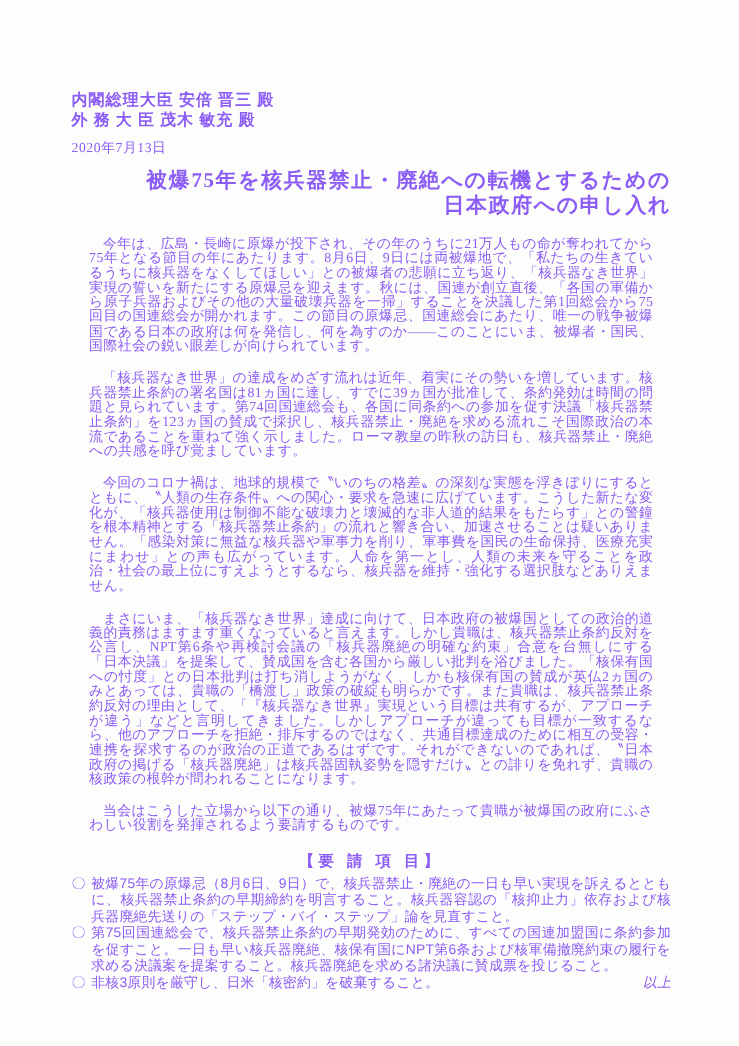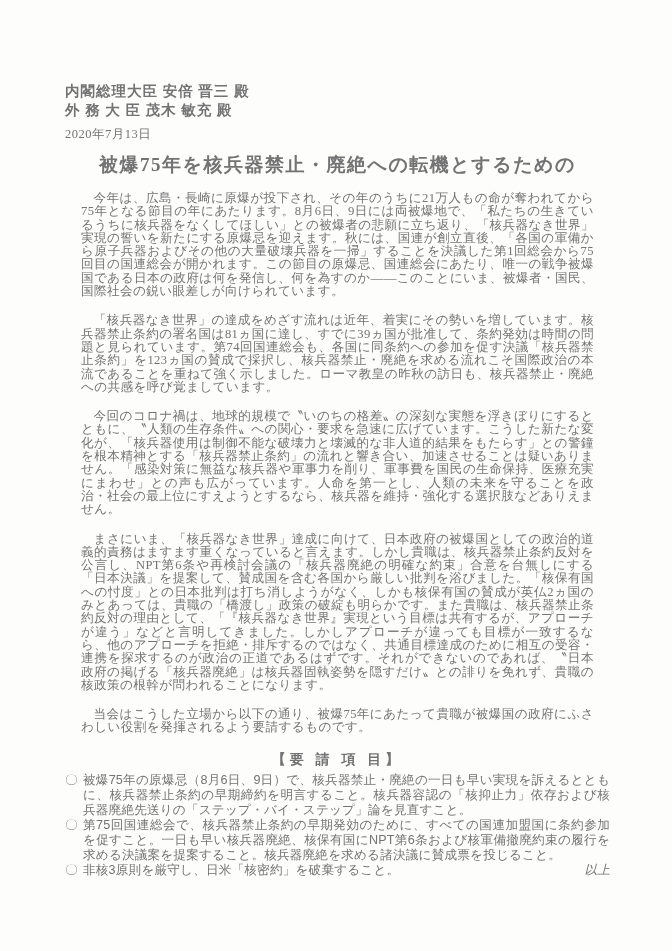--- a/index.html
+++ b/index.html
@@ -6,21 +6,21 @@
     margin: 0;
     padding: 0;
     background: #ffffff;
   }
   .page {
     position: relative;
     width: 672px;
     height: 951px;
     margin: 0 auto;
     background: #fdfdfc;
-    color: #737373;
+    color: #8b5cf6;
     font-family: "Liberation Serif", "DejaVu Serif", serif;
     overflow: hidden;
     box-sizing: border-box;
     padding: 82px 62px 40px 65px;
   }
   .recipients {
     line-height: 19px;
   }
   .recipient-line {
     font-size: 14.5px;
@@ -28,21 +28,21 @@
     font-weight: 600;
     white-space: pre;
   }
   .date-line {
     font-size: 12.5px;
     margin-top: 6px;
     letter-spacing: 0.5px;
   }
   .doc-title {
     margin: 10px 0 0 0;
-    text-align: center;
+    text-align: right;
     font-size: 19px;
     font-weight: bold;
     line-height: 23px;
     letter-spacing: 1.5px;
   }
   .body-text {
     margin-top: 16px;
   }
   .para {
     margin: 16px;
@@ -100,20 +100,21 @@
 
   <div class="recipients">
     <div class="recipient-line">内閣総理大臣 安倍 晋三 殿</div>
     <div class="recipient-line">外 務 大 臣 茂木 敏充 殿</div>
   </div>
 
   <div class="date-line">2020年7月13日</div>
 
   <h1 class="doc-title">
     <span>被爆75年を核兵器禁止・廃絶への転機とするための</span><br>
+    <span>日本政府への申し入れ</span>
   </h1>
 
   <div class="body-text">
     <p class="para">今年は、広島・長崎に原爆が投下され、その年のうちに21万人もの命が奪われてから75年となる節目の年にあたります。8月6日、9日には両被爆地で、「私たちの生きているうちに核兵器をなくしてほしい」との被爆者の悲願に立ち返り、「核兵器なき世界」実現の誓いを新たにする原爆忌を迎えます。秋には、国連が創立直後、「各国の軍備から原子兵器およびその他の大量破壊兵器を一掃」することを決議した第1回総会から75回目の国連総会が開かれます。この節目の原爆忌、国連総会にあたり、唯一の戦争被爆国である日本の政府は何を発信し、何を為すのか――このことにいま、被爆者・国民、国際社会の鋭い眼差しが向けられています。</p>
     <p class="para gap">「核兵器なき世界」の達成をめざす流れは近年、着実にその勢いを増しています。核兵器禁止条約の署名国は81ヵ国に達し、すでに39ヵ国が批准して、条約発効は時間の問題と見られています。第74回国連総会も、各国に同条約への参加を促す決議「核兵器禁止条約」を123ヵ国の賛成で採択し、核兵器禁止・廃絶を求める流れこそ国際政治の本流であることを重ねて強く示しました。ローマ教皇の昨秋の訪日も、核兵器禁止・廃絶への共感を呼び覚ましています。</p>
     <p class="para">今回のコロナ禍は、地球的規模で〝いのちの格差〟の深刻な実態を浮きぼりにするとともに、〝人類の生存条件〟への関心・要求を急速に広げています。こうした新たな変化が、「核兵器使用は制御不能な破壊力と壊滅的な非人道的結果をもたらす」との警鐘を根本精神とする「核兵器禁止条約」の流れと響き合い、加速させることは疑いありません。「感染対策に無益な核兵器や軍事力を削り、軍事費を国民の生命保持、医療充実にまわせ」との声も広がっています。人命を第一とし、人類の未来を守ることを政治・社会の最上位にすえようとするなら、核兵器を維持・強化する選択肢などありえません。</p>
     <p class="para gap">まさにいま、「核兵器なき世界」達成に向けて、日本政府の被爆国としての政治的道義的責務はますます重くなっていると言えます。しかし貴職は、核兵器禁止条約反対を公言し、NPT第6条や再検討会議の「核兵器廃絶の明確な約束」合意を台無しにする「日本決議」を提案して、賛成国を含む各国から厳しい批判を浴びました。「核保有国への忖度」との日本批判は打ち消しようがなく、しかも核保有国の賛成が英仏2ヵ国のみとあっては、貴職の「橋渡し」政策の破綻も明らかです。また貴職は、核兵器禁止条約反対の理由として、「『核兵器なき世界』実現という目標は共有するが、アプローチが違う」などと言明してきました。しかしアプローチが違っても目標が一致するなら、他のアプローチを拒絶・排斥するのではなく、共通目標達成のために相互の受容・連携を探求するのが政治の正道であるはずです。それができないのであれば、〝日本政府の掲げる「核兵器廃絶」は核兵器固執姿勢を隠すだけ〟との誹りを免れず、貴職の核政策の根幹が問われることになります。</p>
     <p class="para gap">当会はこうした立場から以下の通り、被爆75年にあたって貴職が被爆国の政府にふさわしい役割を発揮されるよう要請するものです。</p>
   </div>
 

